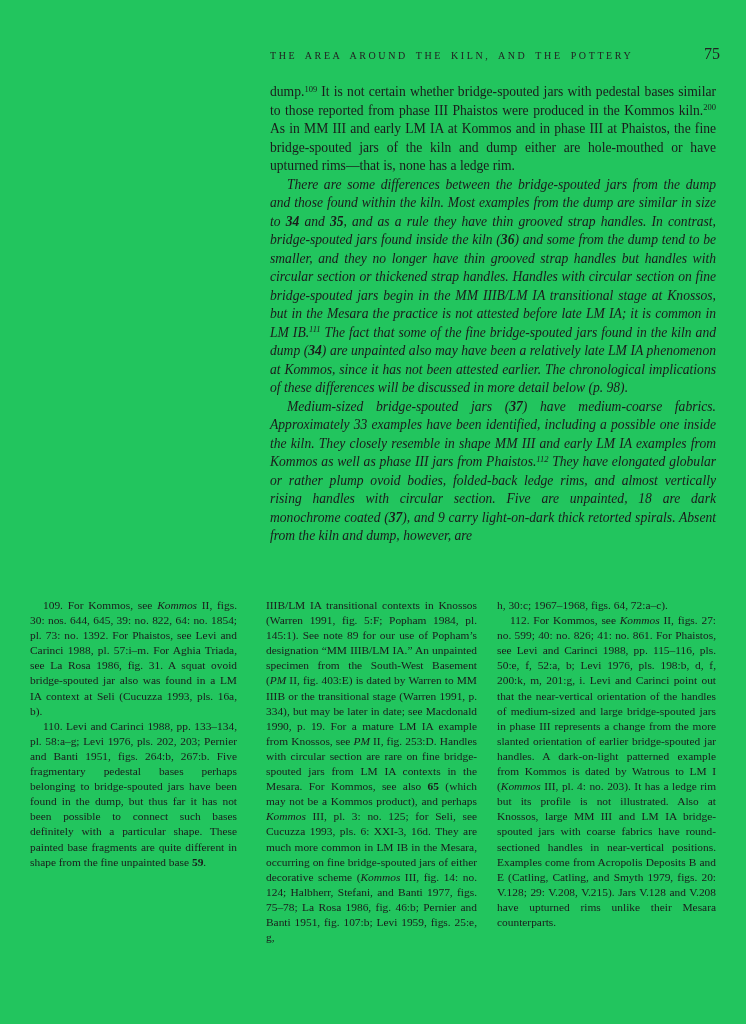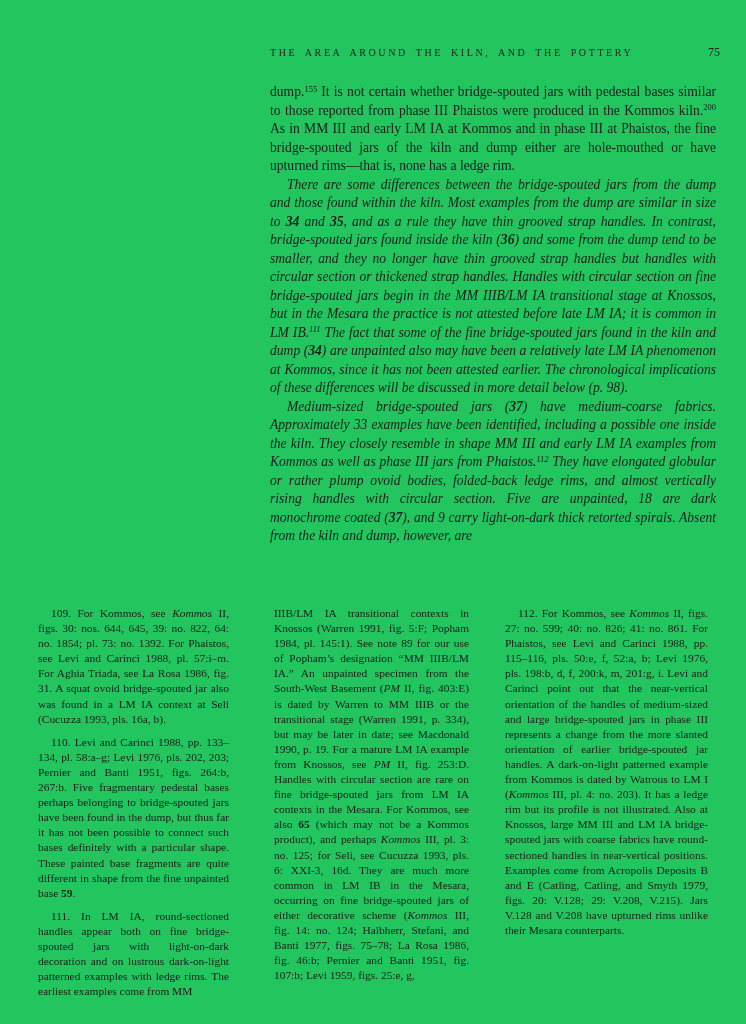--- a/index.html
+++ b/index.html
@@ -28,21 +28,21 @@
   }
   .running-title {
     font-size: 10px;
     letter-spacing: 2.6px;
     word-spacing: 3px;
     font-weight: 400;
     color: #222;
     white-space: nowrap;
   }
   .page-number {
-    font-size: 12px;
+    font-size: 16px;
     color: #222;
     margin-left: 48px;
   }
   
   .body-text {
     position: absolute;
     top: 83px;
     left: 270px;
     width: 446px;
     font-size: 13.6px;
@@ -80,49 +80,49 @@
     -webkit-hyphens: auto;
   }
   .fn-col {
     position: absolute;
     top: 0;
   }
   .fn-col-1 { left: 30px;  width: 207px; }
   .fn-col-2 { left: 266px; width: 211px; }
   .fn-col-3 { left: 497px; width: 219px; }
   .footnotes p {
-    margin: 8px;
+    margin: 0;
   }
   .footnotes p.indent {
     text-indent: 13px;
   }
 </style>
 </head>
 <body>
 
 <div class="page">
 
   <header class="running-header">
     <div class="running-title">THE AREA AROUND THE KILN, AND THE POTTERY</div>
     <div class="page-number">75</div>
   </header>
 
   <main class="body-text">
-      <p>dump.<sup>155</sup> It is not certain whether bridge-spouted jars with pedestal bases similar to those reported from phase III Phaistos were produced in the Kommos kiln.<sup>200</sup> As in MM III and early LM IA at Kommos and in phase III at Phaistos, the fine bridge-spouted jars of the kiln and dump either are hole-mouthed or have upturned rims—that is, none has a ledge rim.</p>
+      <p>dump.<sup>109</sup> It is not certain whether bridge-spouted jars with pedestal bases similar to those reported from phase III Phaistos were produced in the Kommos kiln.<sup>200</sup> As in MM III and early LM IA at Kommos and in phase III at Phaistos, the fine bridge-spouted jars of the kiln and dump either are hole-mouthed or have upturned rims—that is, none has a ledge rim.</p>
       <p class="indent">There are some differences between the bridge-spouted jars from the dump and those found within the kiln. Most examples from the dump are similar in size to <b>34</b> and <b>35</b>, and as a rule they have thin grooved strap handles. In contrast, bridge-spouted jars found inside the kiln (<b>36</b>) and some from the dump tend to be smaller, and they no longer have thin grooved strap handles but handles with circular section or thickened strap handles. Handles with circular section on fine bridge-spouted jars begin in the MM IIIB/LM IA transitional stage at Knossos, but in the Mesara the practice is not attested before late LM IA; it is common in LM IB.<sup>111</sup> The fact that some of the fine bridge-spouted jars found in the kiln and dump (<b>34</b>) are unpainted also may have been a relatively late LM IA phenomenon at Kommos, since it has not been attested earlier. The chronological implications of these differences will be discussed in more detail below (p. 98).</p>
       <p class="indent">Medium-sized bridge-spouted jars (<b>37</b>) have medium-coarse fabrics. Approximately 33 examples have been identified, including a possible one inside the kiln. They closely resemble in shape MM III and early LM IA examples from Kommos as well as phase III jars from Phaistos.<sup>112</sup> They have elongated globular or rather plump ovoid bodies, folded-back ledge rims, and almost vertically rising handles with circular section. Five are unpainted, 18 are dark monochrome coated (<b>37</b>), and 9 carry light-on-dark thick retorted spirals. Absent from the kiln and dump, however, are</p>
     </main>
 
   <section class="footnotes">
     <div class="fn-col fn-col-1">
         <p class="indent">109. For Kommos, see <i>Kommos</i> II, figs. 30: nos. 644, 645, 39: no. 822, 64: no. 1854; pl. 73: no. 1392. For Phaistos, see Levi and Carinci 1988, pl. 57:i–m. For Aghia Triada, see La Rosa 1986, fig. 31. A squat ovoid bridge-spouted jar also was found in a LM IA context at Seli (Cucuzza 1993, pls. 16a, b).</p>
         <p class="indent">110. Levi and Carinci 1988, pp. 133–134, pl. 58:a–g; Levi 1976, pls. 202, 203; Pernier and Banti 1951, figs. 264:b, 267:b. Five fragmentary pedestal bases perhaps belonging to bridge-spouted jars have been found in the dump, but thus far it has not been possible to connect such bases definitely with a particular shape. These painted base fragments are quite different in shape from the fine unpainted base <b>59</b>.</p>
-        <p class="indent">111. In LM IA, round-sectioned handles appear both on fine bridge-spouted jars with light-on-dark decoration and on lustrous dark-on-light patterned examples with ledge rims. The earliest examples come from MM</p>
       </div>
     <div class="fn-col fn-col-2">
         <p>IIIB/LM IA transitional contexts in Knossos (Warren 1991, fig. 5:F; Popham 1984, pl. 145:1). See note 89 for our use of Popham’s designation “MM IIIB/LM IA.” An unpainted specimen from the South-West Basement (<i>PM</i> II, fig. 403:E) is dated by Warren to MM IIIB or the transitional stage (Warren 1991, p. 334), but may be later in date; see Macdonald 1990, p. 19. For a mature LM IA example from Knossos, see <i>PM</i> II, fig. 253:D. Handles with circular section are rare on fine bridge-spouted jars from LM IA contexts in the Mesara. For Kommos, see also <b>65</b> (which may not be a Kommos product), and perhaps <i>Kommos</i> III, pl. 3: no. 125; for Seli, see Cucuzza 1993, pls. 6: XXI-3, 16d. They are much more common in LM IB in the Mesara, occurring on fine bridge-spouted jars of either decorative scheme (<i>Kommos</i> III, fig. 14: no. 124; Halbherr, Stefani, and Banti 1977, figs. 75–78; La Rosa 1986, fig. 46:b; Pernier and Banti 1951, fig. 107:b; Levi 1959, figs. 25:e, g,</p>
       </div>
     <div class="fn-col fn-col-3">
+        <p>h, 30:c; 1967–1968, figs. 64, 72:a–c).</p>
         <p class="indent">112. For Kommos, see <i>Kommos</i> II, figs. 27: no. 599; 40: no. 826; 41: no. 861. For Phaistos, see Levi and Carinci 1988, pp. 115–116, pls. 50:e, f, 52:a, b; Levi 1976, pls. 198:b, d, f, 200:k, m, 201:g, i. Levi and Carinci point out that the near-vertical orientation of the handles of medium-sized and large bridge-spouted jars in phase III represents a change from the more slanted orientation of earlier bridge-spouted jar handles. A dark-on-light patterned example from Kommos is dated by Watrous to LM I (<i>Kommos</i> III, pl. 4: no. 203). It has a ledge rim but its profile is not illustrated. Also at Knossos, large MM III and LM IA bridge-spouted jars with coarse fabrics have round-sectioned handles in near-vertical positions. Examples come from Acropolis Deposits B and E (Catling, Catling, and Smyth 1979, figs. 20: V.128; 29: V.208, V.215). Jars V.128 and V.208 have upturned rims unlike their Mesara counterparts.</p>
       </div>
   </section>
 
 </div>
 
 </body></html>

